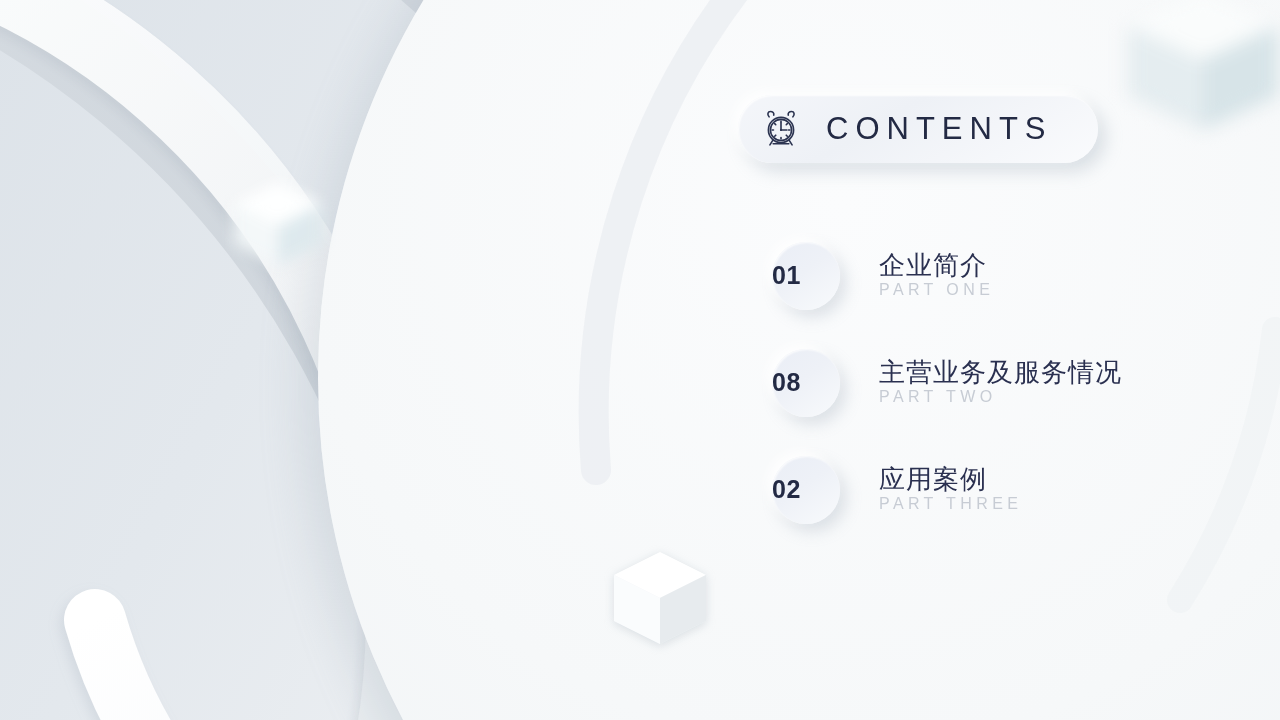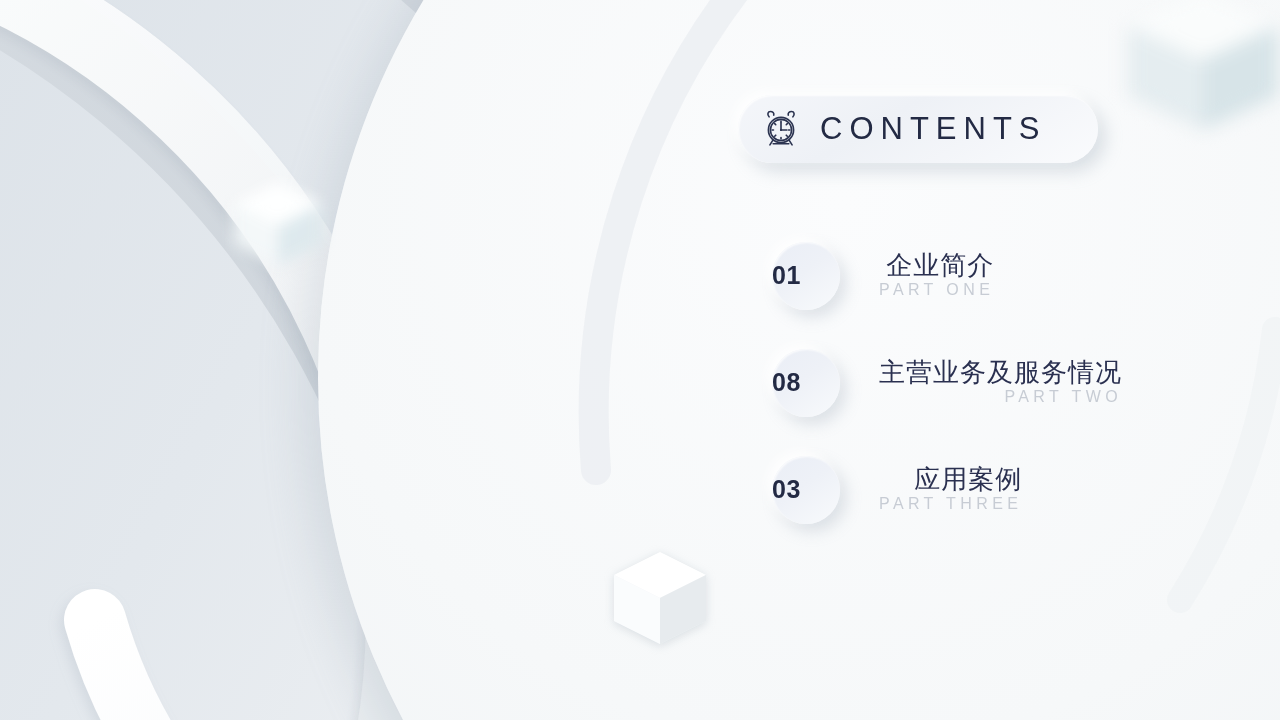--- a/index.html
+++ b/index.html
@@ -76,21 +76,21 @@
        inset 1px 1px 2px rgba(255,255,255,0.90);
     display: flex;
     align-items: center;
     padding-left: 22px;
   }
 
   .clock-icon { width: 42px; height: 42px; flex: 0 0 42px; }
   .clock-icon svg { display: block; }
 
   .contents-label {
-    margin-left: 18px;
+    margin-left: 24px;
     font-size: 31px;
     letter-spacing: 7px;
     color: #232a44;
     font-weight: 400;
     white-space: nowrap;
   }
 
   
   .toc-list {
     position: absolute;
@@ -128,21 +128,20 @@
     font-weight: bold;
     color: #232a44;
     letter-spacing: 0.5px;
   }
 
   .toc-text {
     margin-left: 39px;
     display: flex;
     flex-direction: column;
     justify-content: center;
-    text-align: right;
   }
 
   .toc-title {
     font-size: 26px;
     color: #2a3050;
     line-height: 1.05;
     white-space: nowrap;
     letter-spacing: 1px;
   }
 
@@ -291,21 +290,21 @@
           <span class="num-text">08</span>
         </div>
         <div class="toc-text">
           <span class="toc-title">主营业务及服务情况</span>
           <span class="toc-sub">PART  TWO</span>
         </div>
       </div>
 
       <div class="toc-item">
         <div class="num-circle">
-          <span class="num-text">03</span>
+          <span class="num-text">02</span>
         </div>
         <div class="toc-text">
           <span class="toc-title">应用案例</span>
           <span class="toc-sub">PART  THREE</span>
         </div>
       </div>
 
 
     </div>
   </div>

